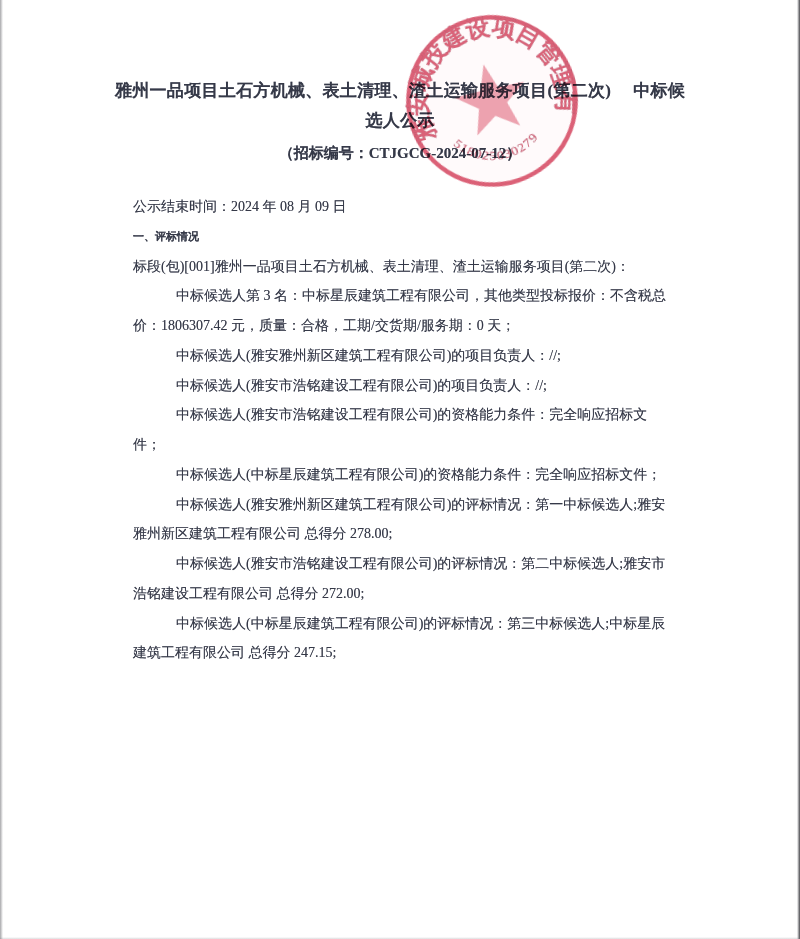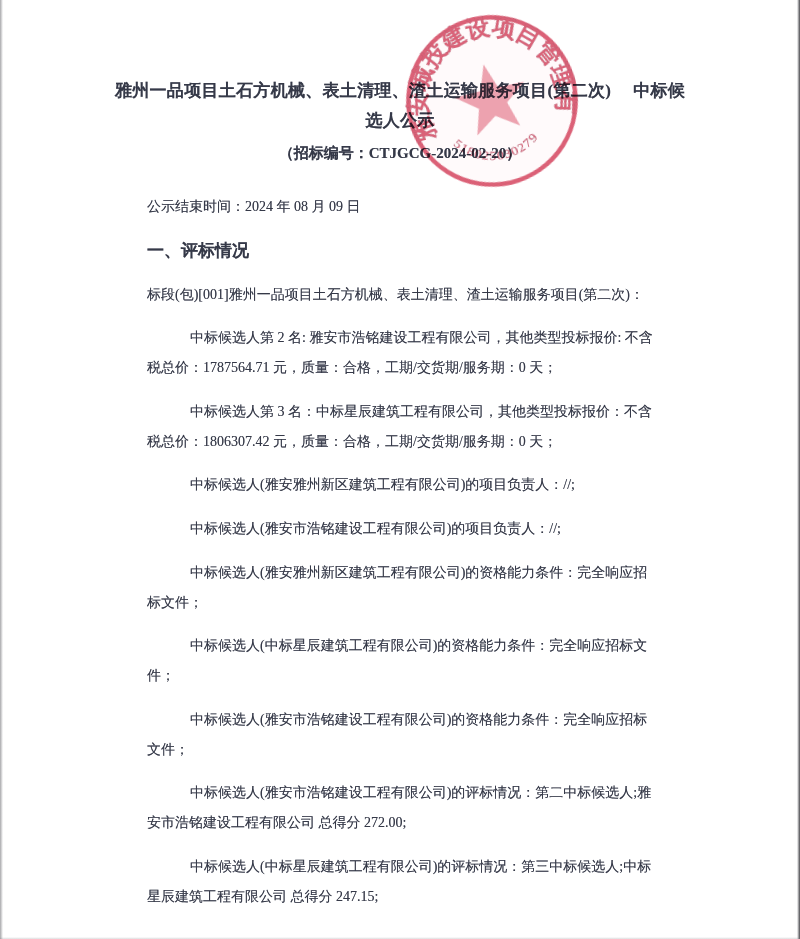--- a/index.html
+++ b/index.html
@@ -36,22 +36,22 @@
     font-size:15px;
     font-weight:bold;
     line-height:30px;
   }
   .content{
     margin-top:24px;
     padding:0 127px 0 133px;
     font-size:14px;
     line-height:29.75px;
   }
-  .content p{margin:14px;}
-  p.h2{font-weight:bold;font-size:17px;}
+  .content p{margin:0;}
+  p.h2{font-weight:bold;font-size:11px;}
   p.num{padding-left:24px;}
   p.para{text-indent:43px;}
 
   
   .seal{
     position:absolute;
     left:403px;top:11px;
     width:178px;height:180px;
     transform:rotate(-13deg);
     mix-blend-mode:multiply;
@@ -68,33 +68,32 @@
 </style>
 </head>
 <body>
 
 <div class="page">
   <div class="edge-left"></div>
   <div class="edge-right"></div>
   <div class="edge-bottom"></div>
 
   <h1 class="doc-title">雅州一品项目土石方机械、表土清理、渣土运输服务项目(第二次)　 中标候选人公示</h1>
-  <div class="bid-number">（招标编号：CTJGCG-2024-02-20）</div>
+  <div class="bid-number">（招标编号：CTJGCG-2024-07-12）</div>
 
   <div class="content">
     <p class="plain">公示结束时间：2024 年 08 月 09 日</p>
     <p class="h2">一、评标情况</p>
     <p class="plain">标段(包)[001]雅州一品项目土石方机械、表土清理、渣土运输服务项目(第二次)：</p>
-    <p class="para">中标候选人第 2 名: 雅安市浩铭建设工程有限公司，其他类型投标报价: 不含税总价：1787564.71 元，质量：合格，工期/交货期/服务期：0 天；</p>
     <p class="para">中标候选人第 3 名：中标星辰建筑工程有限公司，其他类型投标报价：不含税总价：1806307.42 元，质量：合格，工期/交货期/服务期：0 天；</p>
     <p class="para">中标候选人(雅安雅州新区建筑工程有限公司)的项目负责人：//;</p>
     <p class="para">中标候选人(雅安市浩铭建设工程有限公司)的项目负责人：//;</p>
-    <p class="para">中标候选人(雅安雅州新区建筑工程有限公司)的资格能力条件：完全响应招标文件；</p>
+    <p class="para">中标候选人(雅安市浩铭建设工程有限公司)的资格能力条件：完全响应招标文件；</p>
     <p class="para">中标候选人(中标星辰建筑工程有限公司)的资格能力条件：完全响应招标文件；</p>
-    <p class="para">中标候选人(雅安市浩铭建设工程有限公司)的资格能力条件：完全响应招标文件；</p>
+    <p class="para">中标候选人(雅安雅州新区建筑工程有限公司)的评标情况：第一中标候选人;雅安雅州新区建筑工程有限公司 总得分 278.00;</p>
     <p class="para">中标候选人(雅安市浩铭建设工程有限公司)的评标情况：第二中标候选人;雅安市浩铭建设工程有限公司 总得分 272.00;</p>
     <p class="para">中标候选人(中标星辰建筑工程有限公司)的评标情况：第三中标候选人;中标星辰建筑工程有限公司 总得分 247.15;</p>
   </div>
 
   <div class="seal">
     <svg viewBox="0 0 200 200" xmlns="http://www.w3.org/2000/svg">
       <defs>
         <path id="arcTop" d="M 30.5 125.3 A 74 74 0 1 1 169.5 125.3" fill="none"></path>
         <path id="arcBottom" d="M 44 135 A 66 66 0 0 0 156 135" fill="none"></path>
       </defs>

